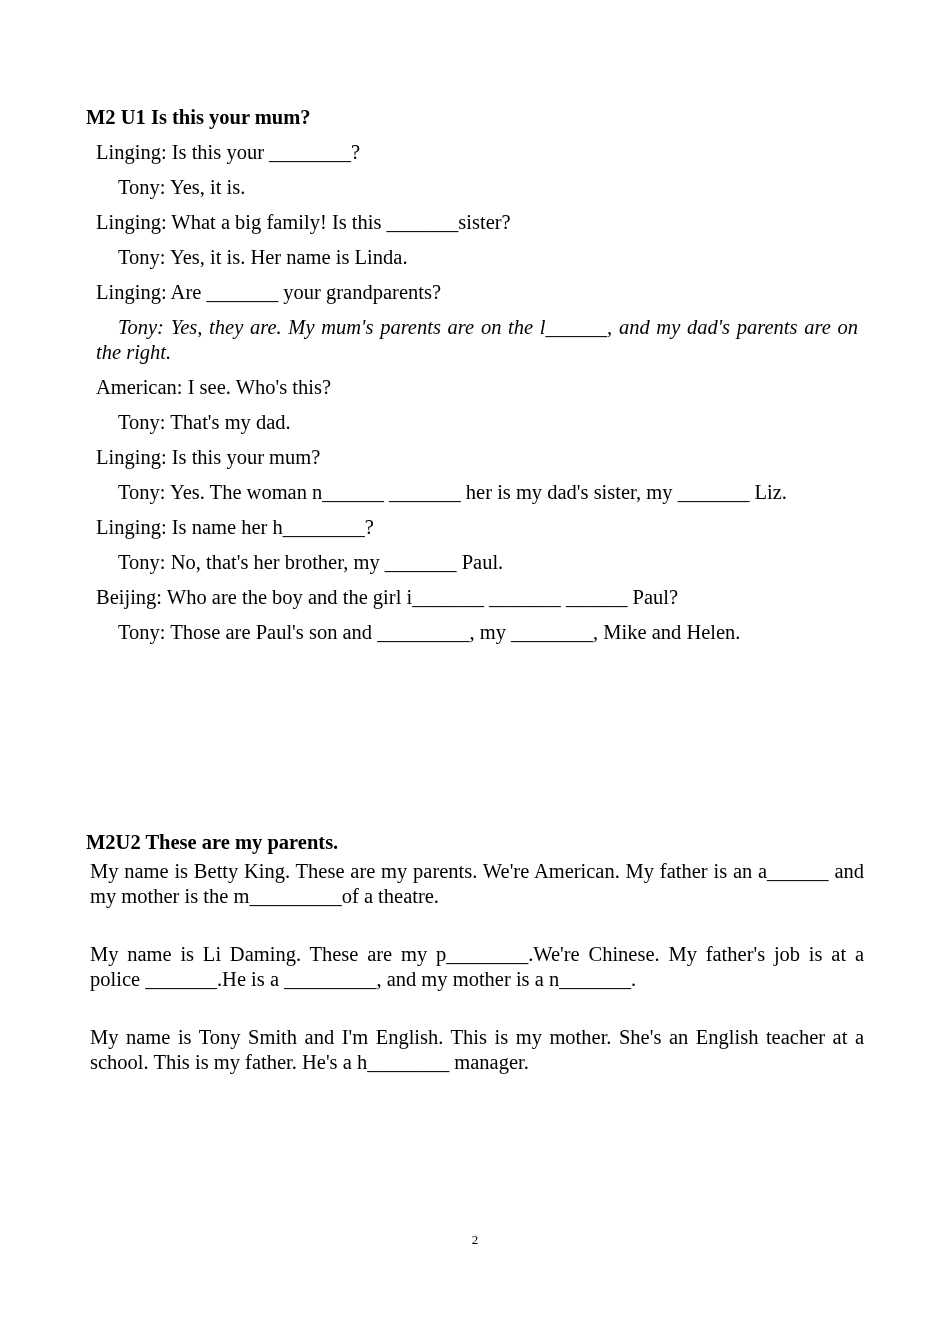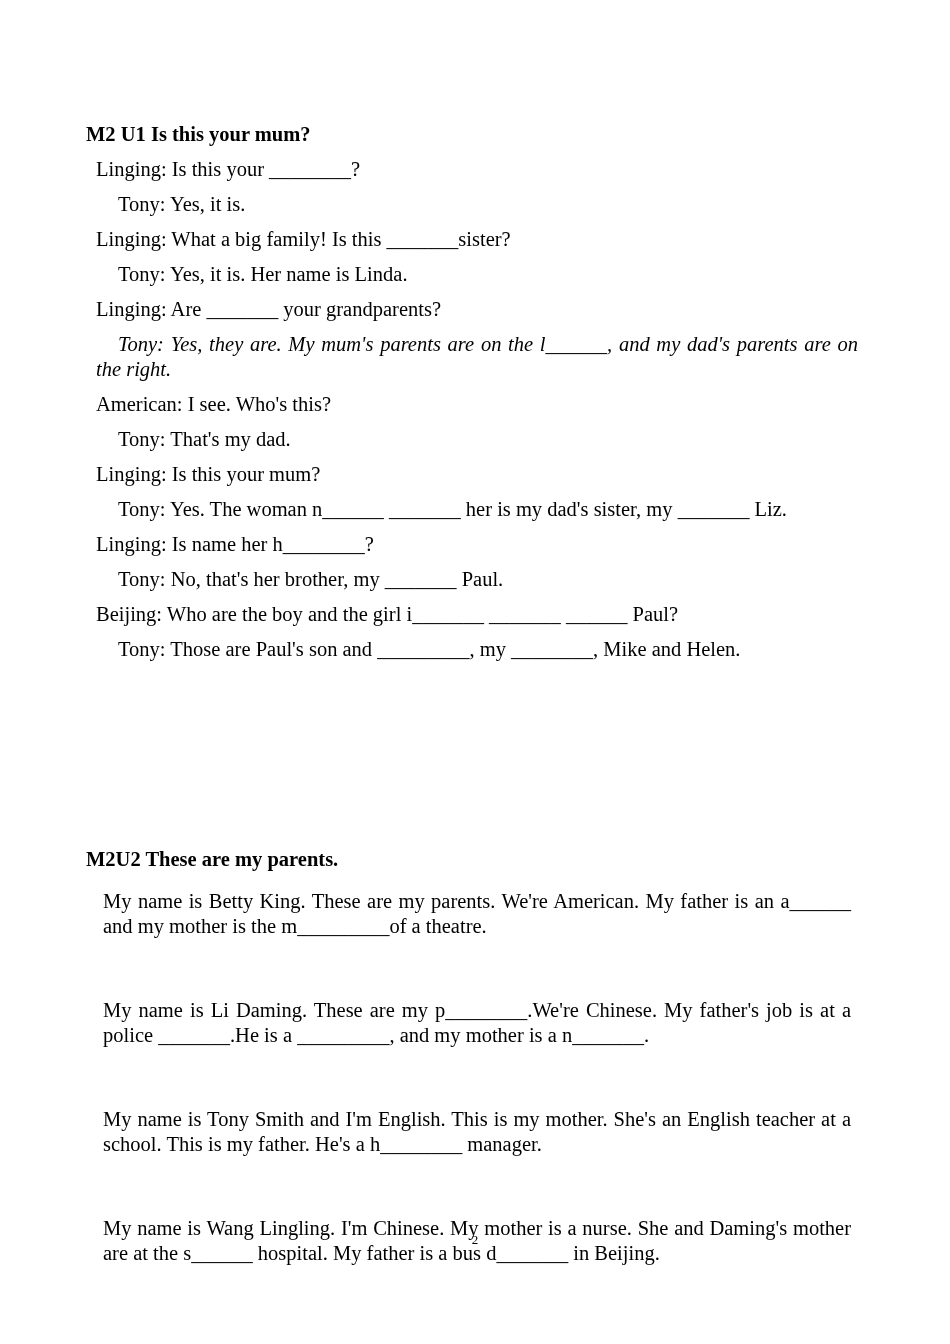--- a/index.html
+++ b/index.html
@@ -11,39 +11,39 @@
       width: 950px;
       height: 1344px;
       position: relative;
       overflow: hidden;
       font-family: "Liberation Serif", "DejaVu Serif", serif;
       color: #000000;
     }
     .page {
       position: absolute;
       left: 86px;
-      top: 122px;
+      top: 105px;
       width: 782px;
       font-size: 20.5px;
       line-height: 25px;
     }
     .section-title {
       font-weight: bold;
       margin: 0;
     }
     .line {
       margin: 10px;
       white-space: pre-wrap;
     }
     .indent {
       text-indent: 22px;
       text-align: justify;
     }
     .para {
-      margin: 17px;
+      margin: 4px;
       text-align: justify;
       text-align-last: left;
     }
     .gap-unit2 {
       height: 175px;
     }
     .para-gap {
       height: 25px;
     }
     .page-number {
@@ -81,17 +81,16 @@
   <div class="gap-unit2"></div>
 
   <section>
     <p class="section-title">M2U2 These are my parents.</p>
     <p class="para">My name is Betty King. These are my parents. We're American. My father is an a______ and my mother is the m_________of a theatre.</p>
     <div class="para-gap"></div>
     <p class="para">My name is Li Daming. These are my p________.We're Chinese. My father's job is at a police _______.He is a _________, and my mother is a n_______.</p>
     <div class="para-gap"></div>
     <p class="para">My name is Tony Smith and I'm English. This is my mother. She's an English teacher at a school. This is my father. He's a h________ manager.</p>
     <div class="para-gap"></div>
-    <p class="para">My name is Wang Lingling. I'm Chinese. My mother is a nurse. She and Daming's mother are at the s______ hospital. My father is a bus d_______ in Beijing.</p>
   </section>
 </div>
 
 <div class="page-number">2</div>
 
 </body></html>

